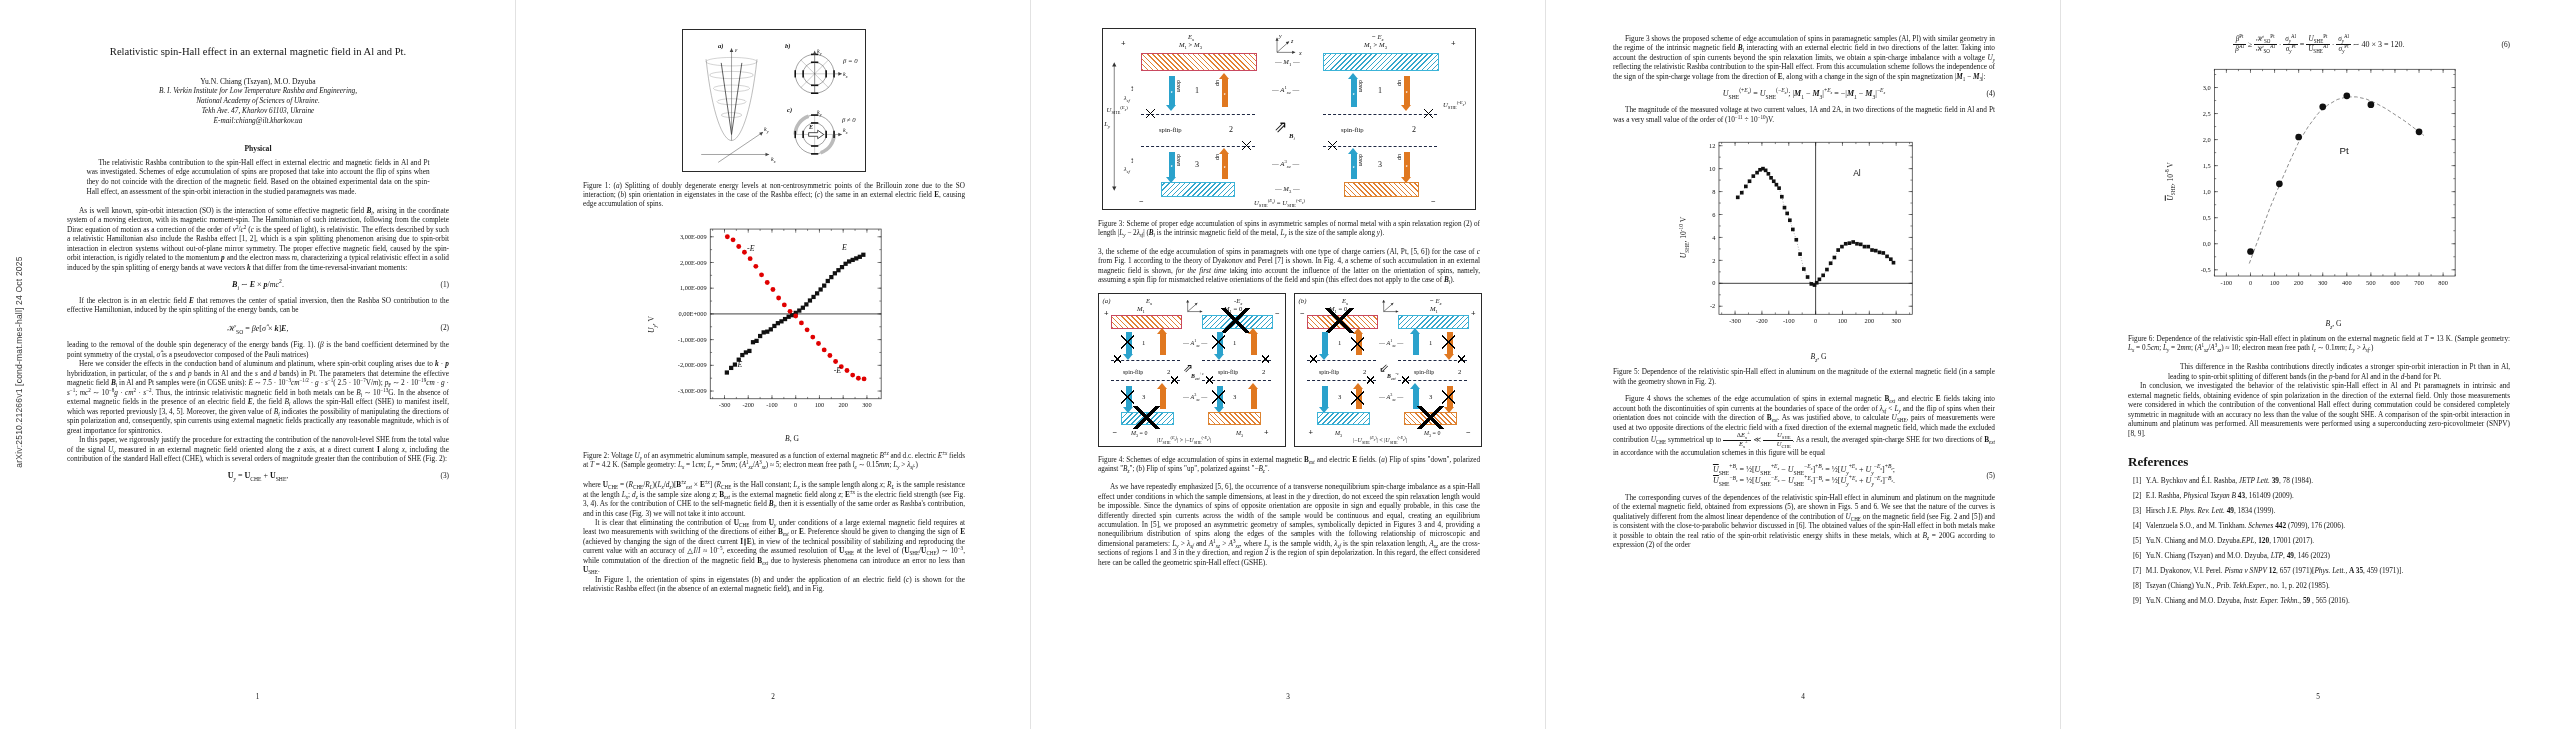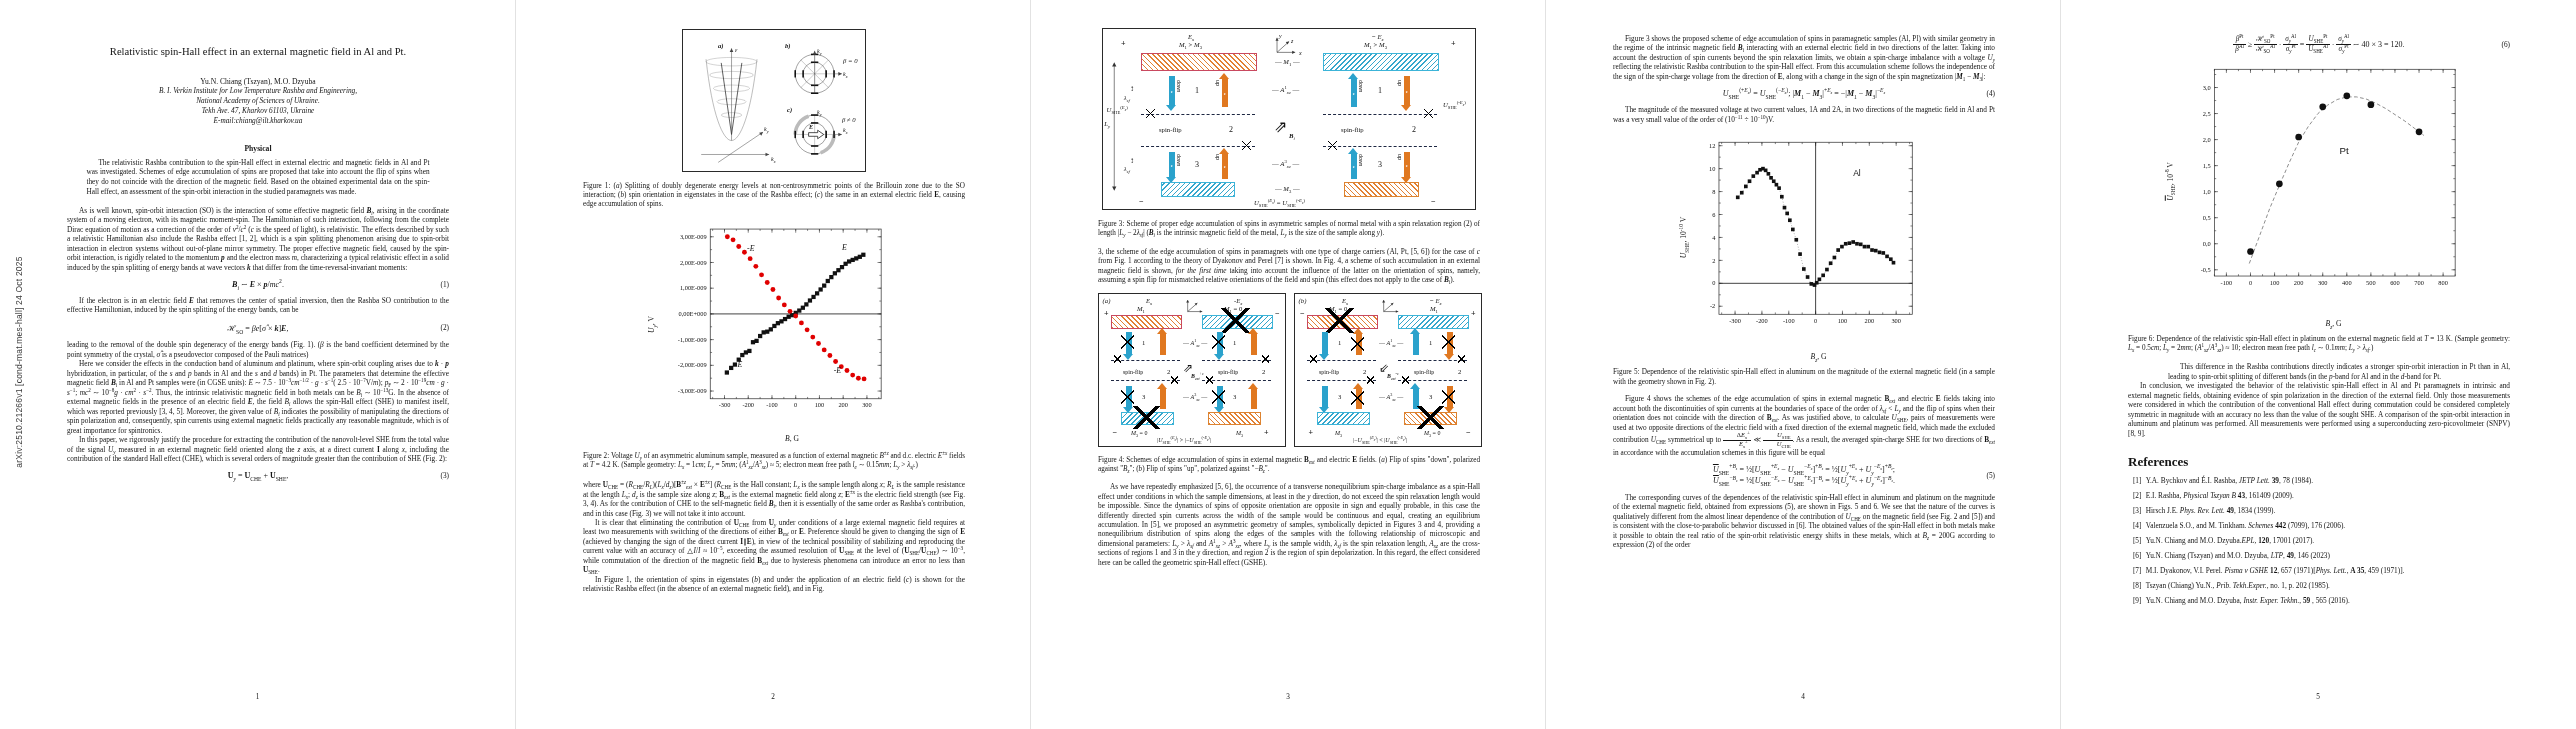--- a/index.html
+++ b/index.html
@@ -1035,21 +1035,21 @@
         <div class="ref">
             <span class="refnum">[5]</span>
             <span>Yu.N. Chiang and M.O. Dzyuba.<i>EPL</i>, <b>120</b>, 17001 (2017).</span>
           </div>
         <div class="ref">
             <span class="refnum">[6]</span>
             <span>Yu.N. Chiang (Tszyan) and M.O. Dzyuba, <i>LTP</i>, <b>49</b>, 146 (2023)</span>
           </div>
         <div class="ref">
             <span class="refnum">[7]</span>
-            <span>M.I. Dyakonov, V.I. Perel. <i>Pisma v GSHE</i> <b>12</b>, 657 (1971)[<i>Phys. Lett.</i>, <b>A 35</b>, 459 (1971)].</span>
+            <span>M.I. Dyakonov, V.I. Perel. <i>Pisma v SNPV</i> <b>12</b>, 657 (1971)[<i>Phys. Lett.</i>, <b>A 35</b>, 459 (1971)].</span>
           </div>
         <div class="ref">
             <span class="refnum">[8]</span>
             <span>Tszyan (Chiang) Yu.N., <i>Prib. Tekh.Exper.</i>, no. 1, p. 202 (1985).</span>
           </div>
         <div class="ref">
             <span class="refnum">[9]</span>
             <span>Yu.N. Chiang and M.O. Dzyuba, <i>Instr. Exper. Tekhn.</i>, <b>59</b> , 565 (2016).</span>
           </div>
       </div>

